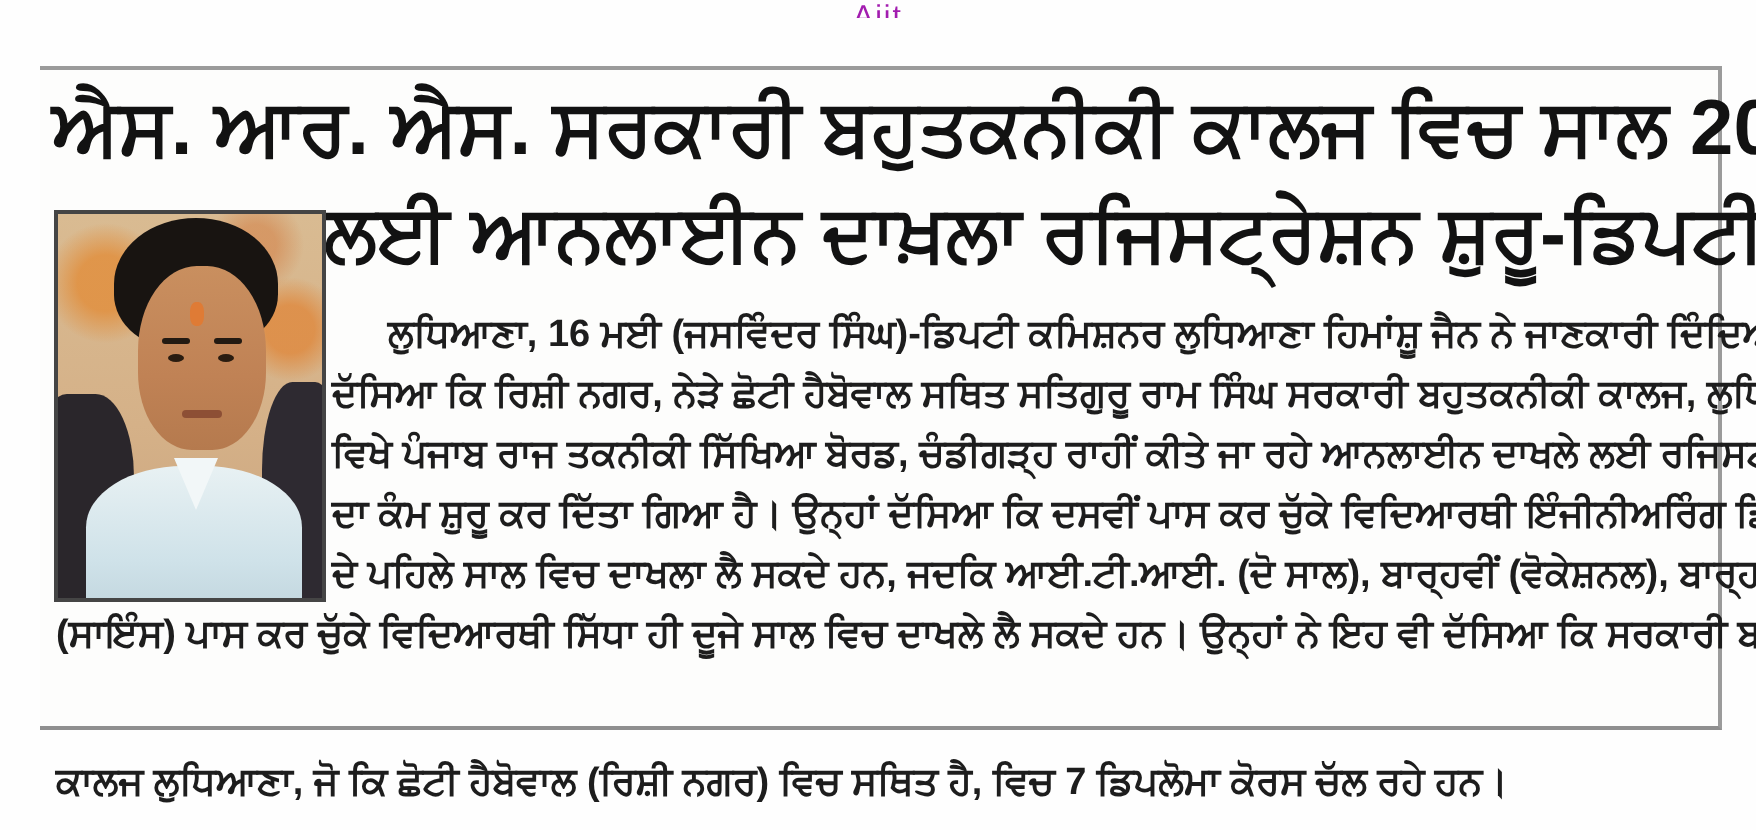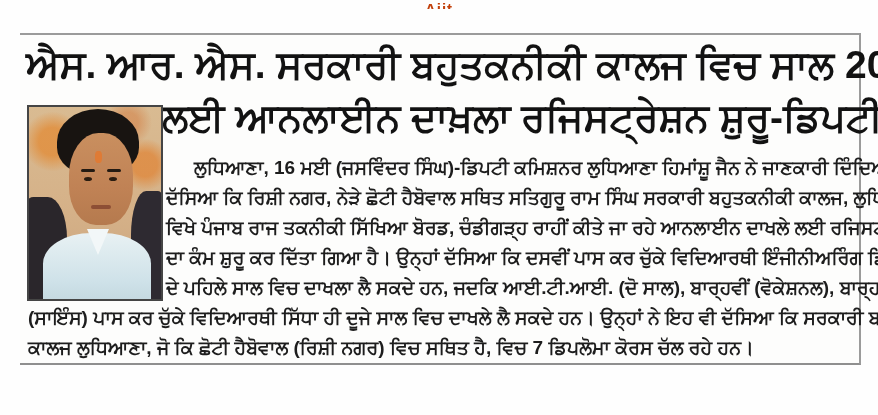--- a/index.html
+++ b/index.html
@@ -24,22 +24,22 @@
     left: 0; top: 0;
     width: 100%;
     height: 9px;
     overflow: hidden;
     text-align: center;
   }
   .masthead-clip span {
     display: inline-block;
     margin-top: -8px;
     font-size: 15px;
-    font-weight: 700;
-    color: #c2410c;
+    font-weight: 400;
+    color: #a21caf;
     letter-spacing: 1px;
   }
 
   
   .article-box {
     position: absolute;
     left: 20px; top: 33px;
     width: 841px; height: 332px;
     background: #fdfdfc;
     border-top: 2px solid #9b9b9b;
@@ -153,21 +153,21 @@
   .body-line {
     font-size: 19px;
     line-height: 30px;
     font-weight: 600;
     color: #1d1d1d;
     white-space: nowrap;
     text-align: justify;
     text-align-last: justify;
   }
   .body-line.indent { text-indent: 28px; }
-  .body-line.last { text-align-last: left; }
+  .body-line.last { text-align-last: left; margin-top: 44px; }
 </style>
 </head>
 <body>
 
 <div class="stage">
 
   <div class="masthead-clip">
     <span>Ajit</span>
   </div>
 

